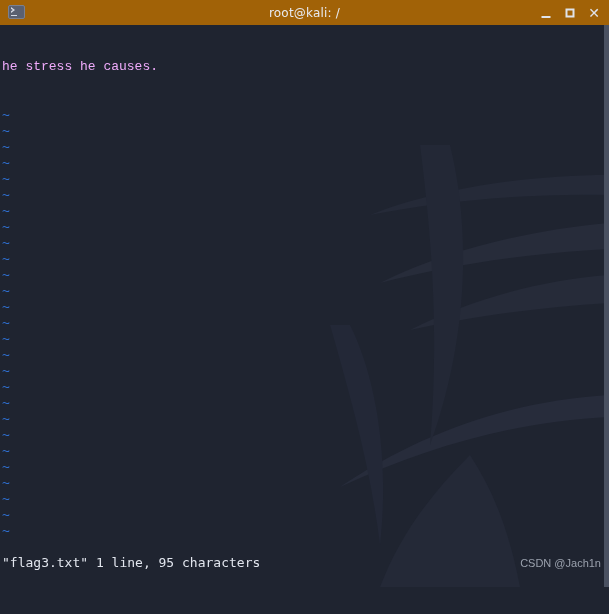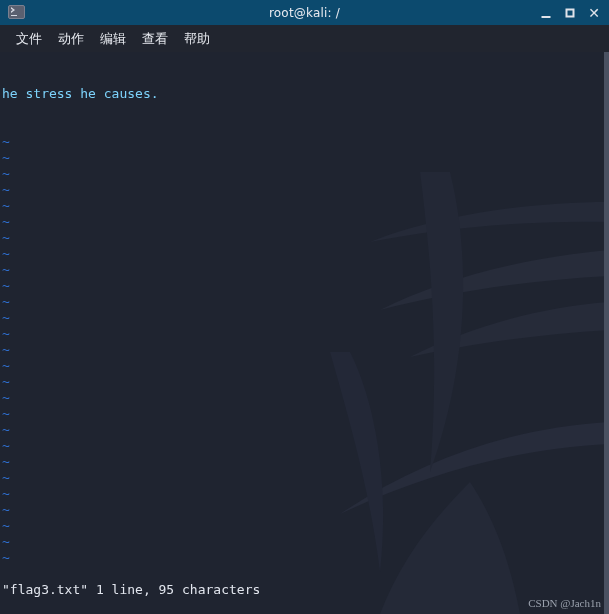--- a/index.html
+++ b/index.html
@@ -13,21 +13,21 @@
     height: 614px;
     overflow: hidden;
     background: #1f2430;
     font-family: "DejaVu Sans Mono", "Liberation Mono", monospace;
   }
 
   
   .titlebar {
     position: relative;
     height: 25px;
-    background: #0c4a6e;
+    background: #a16207;
     display: flex;
     align-items: center;
     user-select: none;
   }
   .title-icon {
     position: absolute;
     left: 8px;
     top: 5px;
     width: 17px;
     height: 14px;
@@ -138,21 +138,22 @@
     position: relative;
     z-index: 2;
     padding: 2px 0 0 2px;
     font-family: "DejaVu Sans Mono", "Liberation Mono", monospace;
     font-size: 13px;
     line-height: 16px;
     color: #d7dce5;
     white-space: pre;
   }
   .wrap-line {
-    color: #7dd3fc;
+    color: #f0abfc;
+    font-family: Liberation Mono, monospace;
   }
   .cursor-block {
     background: #d8dce5;
     color: #1f2430;
   }
   .tilde {
     color: #2f6fd0;
     line-height: 16px;
   }
   .statusline {
@@ -162,23 +163,23 @@
     z-index: 3;
     font-family: "DejaVu Sans Mono", "Liberation Mono", monospace;
     font-size: 13px;
     line-height: 16px;
     color: #e2e6ee;
     white-space: pre;
   }
   .watermark {
     position: absolute;
     right: 8px;
-    bottom: 5px;
+    bottom: 18px;
     z-index: 4;
-    font-family: Liberation Serif, serif;
+    font-family: Liberation Sans, sans-serif;
     font-size: 11px;
     color: #9aa1ad;
     user-select: none;
   }
   .scrollbar {
     position: absolute;
     right: 0;
     top: 0;
     width: 5px;
     height: 100%;
@@ -212,27 +213,20 @@
         </div>
       <div class="win-btn max">
           <span class="mark"></span>
         </div>
       <div class="win-btn close">
           <span class="mark">✕</span>
         </div>
     </div>
   </div>
 
-  <div class="menubar">
-    <div class="menu-item">文件</div>
-    <div class="menu-item">动作</div>
-    <div class="menu-item">编辑</div>
-    <div class="menu-item">查看</div>
-    <div class="menu-item">帮助</div>
-  </div>
 
   <div class="terminal">
 
     <svg class="bg-art" viewBox="0 0 609 562" preserveAspectRatio="none">
       <path d="M609,250 C540,255 470,275 410,305 C470,292 540,282 609,278 Z" fill="#262b39"></path>
       <path d="M609,198 C520,206 440,228 380,258 C450,240 530,228 609,224 Z" fill="#272c3a"></path>
       <path d="M609,150 C520,150 430,166 370,190 C440,176 530,168 609,170 Z" fill="#252a38"></path>
       <path d="M609,370 C510,376 420,408 340,462 C430,420 520,396 609,392 Z" fill="#272c3b"></path>
       <path d="M420,120 C430,200 440,300 430,420 C470,310 470,200 450,120 Z" fill="#232836"></path>
       <path d="M330,300 C350,370 370,440 380,520 C390,430 375,350 350,300 Z" fill="#232837"></path>

